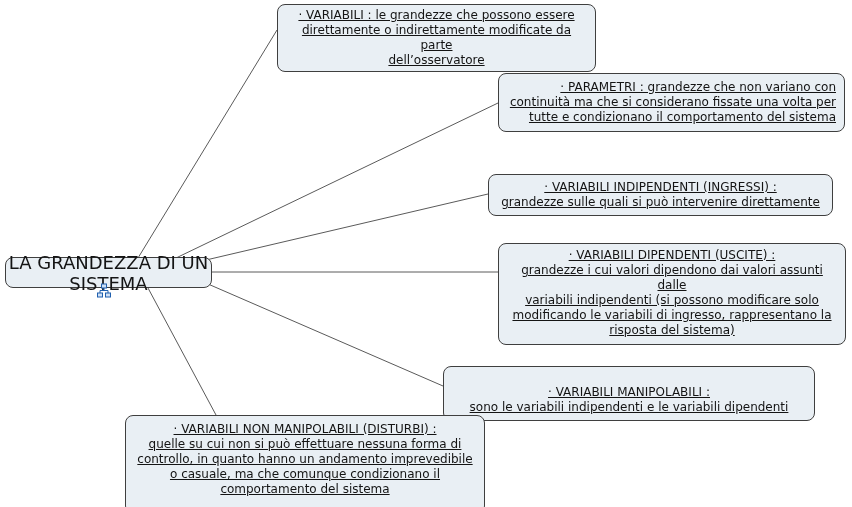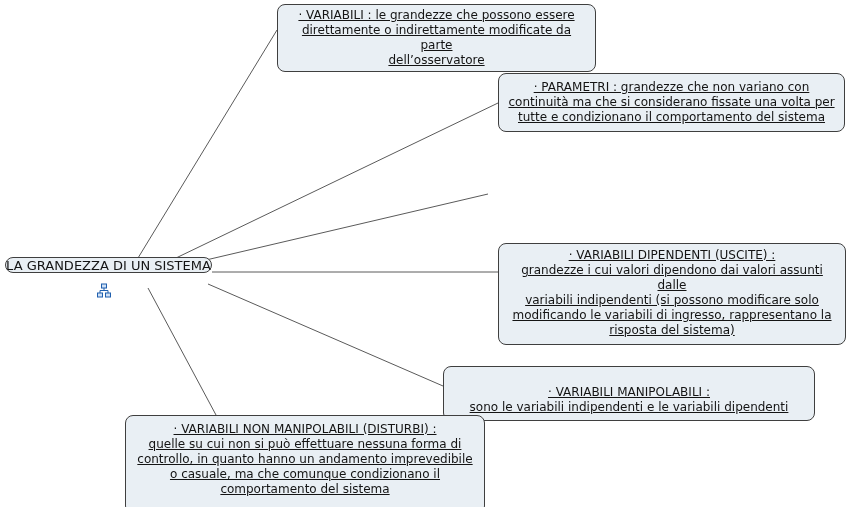--- a/index.html
+++ b/index.html
@@ -26,39 +26,39 @@
     font-size: 12px;
     line-height: 15px;
     color: #141414;
     text-align: center;
   }
   .node .node-text { white-space: pre-line; text-decoration: underline; }
   .root-node {
     position: absolute;
     box-sizing: border-box;
     left: 5px; top: 257px;
-    width: 207px; height: 16px;
+    width: 207px; height: 31px;
     background: #e9eff4;
     border: 1px solid #3f3f3f;
     border-radius: 8px;
-    font-size: 13px;
+    font-size: 18px;
     color: #141414;
     display: flex;
     align-items: center;
     justify-content: center;
     text-align: center;
   }
   .root-icon {
     position: absolute;
     left: 96px; top: 283px;
     width: 16px; height: 16px;
     display: block;
   }
   .n1 { left: 277px; top: 4px;   width: 319px; }
-  .n2 { left: 498px; top: 73px;  width: 347px; padding-top: 6px; padding-bottom: 6px; }
+  .n2 { left: 498px; top: 73px;  width: 347px; padding-top: 6px; padding-bottom: 6px; text-align: right; }
   .n3 { left: 488px; top: 174px; width: 345px; padding-top: 5px; padding-bottom: 5px; }
   .n4 { left: 498px; top: 243px; width: 348px; padding-top: 4px; padding-bottom: 6px; }
   .n5 { left: 443px; top: 366px; width: 372px; padding-top: 18px; padding-bottom: 5px; }
   .n6 { left: 125px; top: 415px; width: 360px; padding-top: 6px; padding-bottom: 16px; }
 </style>
 </head>
 <body>
 
 <div class="canvas">
 
@@ -89,20 +89,24 @@
 direttamente o indirettamente modificate da parte
 dell’osservatore</span>
   </div>
 
   <div class="node n2">
     <span class="node-text">· PARAMETRI : grandezze che non variano con
 continuità ma che si considerano fissate una volta per
 tutte e condizionano il comportamento del sistema</span>
   </div>
 
+  <div class="node n3">
+    <span class="node-text">· VARIABILI INDIPENDENTI (INGRESSI) :
+grandezze sulle quali si può intervenire direttamente</span>
+  </div>
 
   <div class="node n4">
     <span class="node-text">· VARIABILI DIPENDENTI (USCITE) :
 grandezze i cui valori dipendono dai valori assunti dalle
 variabili indipendenti (si possono modificare solo
 modificando le variabili di ingresso, rappresentano la
 risposta del sistema)</span>
   </div>
 
   <div class="node n5">

